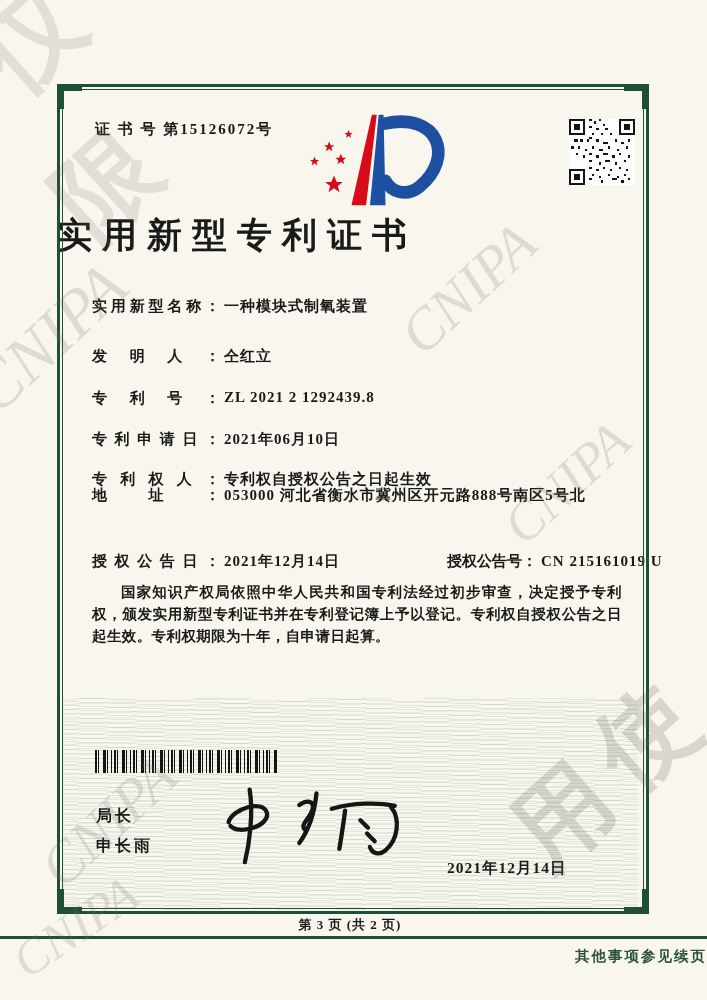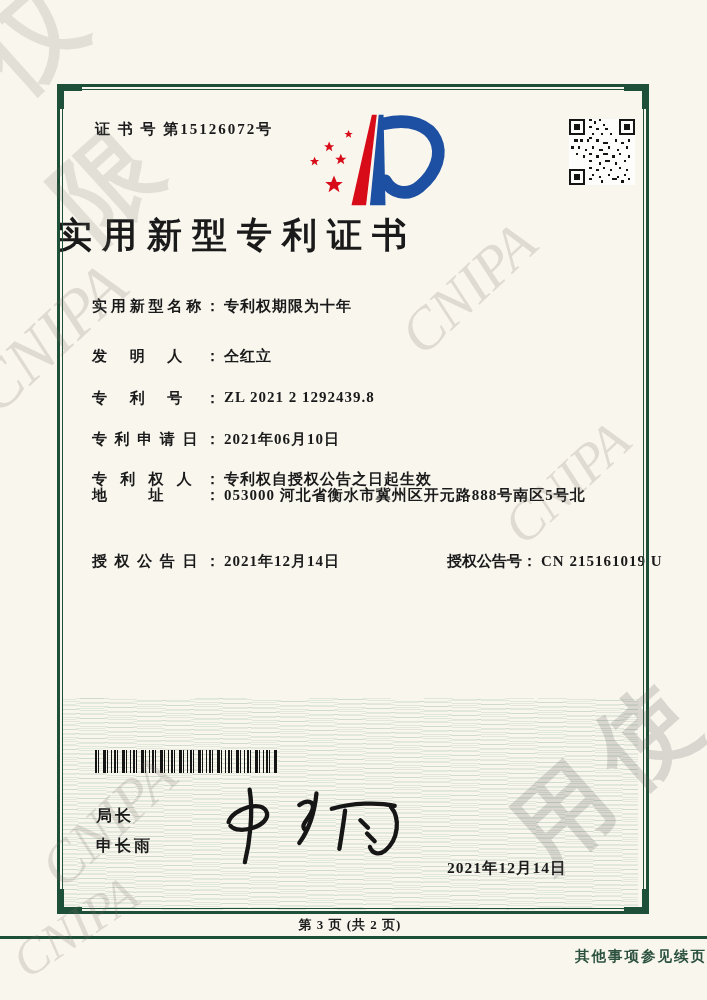--- a/index.html
+++ b/index.html
@@ -131,21 +131,21 @@
         <rect x="24" y="2" width="3" height="3"></rect>
         <rect x="2" y="24" width="3" height="3"></rect>
       <path d="M9,0h1v1h-1z M11,1h1v1h-1z M13,0h1v1h-1z M15,2h1v1h-1z M9,3h1v1h-1z M12,4h1v1h-1z M16,4h1v1h-1z M10,6h1v1h-1z M14,6h1v1h-1z M18,6h1v1h-1z M9,8h1v1h-1z M2,9h2v1h-2z M5,9h1v1h-1z M8,9h1v1h-1z M12,9h1v1h-1z M15,10h2v1h-2z M20,9h1v1h-1z M23,10h1v1h-1z M26,9h1v1h-1z M1,12h1v1h-1z M4,12h1v1h-1z M7,13h1v1h-1z M10,12h1v1h-1z M13,13h2v1h-2z M17,12h1v1h-1z M21,13h1v1h-1z M25,12h1v1h-1z M3,15h1v1h-1z M6,16h1v1h-1z M9,15h1v1h-1z M12,16h1v1h-1z M15,15h2v1h-2z M19,16h1v1h-1z M22,15h1v1h-1z M26,16h1v1h-1z M9,18h1v1h-1z M13,19h1v1h-1z M16,18h2v1h-2z M20,19h1v1h-1z M24,18h1v1h-1z M9,21h1v1h-1z M12,22h1v1h-1z M15,21h1v1h-1z M18,22h1v1h-1z M22,21h1v1h-1z M25,22h1v1h-1z M10,24h1v1h-1z M13,25h1v1h-1z M17,24h1v1h-1z M21,25h1v1h-1z M24,24h1v1h-1z M9,26h1v1h-1z M14,27h1v1h-1z M19,26h2v1h-2z M23,27h1v1h-1z M26,26h1v1h-1z"></path>
     </g>
   </svg>
 </div>
 
 <div class="abs title">实用新型专利证书</div>
 
 <div class="abs field f0">
-  <span class="flabel">实用新型名称：</span><span class="fvalue">专利权期限为十年</span>
+  <span class="flabel">实用新型名称：</span><span class="fvalue">一种模块式制氧装置</span>
 </div>
 <div class="abs field f1">
   <span class="flabel">发明人：</span><span class="fvalue">仝红立</span>
 </div>
 <div class="abs field f2">
   <span class="flabel">专利号：</span><span class="fvalue">ZL 2021 2 1292439.8</span>
 </div>
 <div class="abs field f3">
   <span class="flabel">专利申请日：</span><span class="fvalue">2021年06月10日</span>
 </div>
@@ -156,20 +156,21 @@
   <span class="flabel">地址：</span><span class="fvalue">053000 河北省衡水市冀州区开元路888号南区5号北</span>
 </div>
 <div class="abs field f6">
   <span class="flabel">授权公告日：</span><span class="fvalue">2021年12月14日</span>
   <span class="pair2">
     <span>授权公告号：</span><span class="fvalue">CN 215161019 U</span>
   </span>
 </div>
 
 <div class="abs paras">
+  <p>国家知识产权局依照中华人民共和国专利法经过初步审查，决定授予专利权，颁发实用新型专利证书并在专利登记簿上予以登记。专利权自授权公告之日起生效。专利权期限为十年，自申请日起算。</p>
 </div>
 
 <div class="abs barcode"></div>
 <div class="abs sig-label sl1">局长</div>
 <div class="abs sig-label sl2">申长雨</div>
 
 <div class="abs signature">
   <svg width="210" height="88" viewBox="0 0 220 92">
     <g stroke="#161616" stroke-width="4.5" fill="none" stroke-linecap="round" stroke-linejoin="round">
       <path d="M30,44 C34,30 66,20 70,34 C74,48 40,58 32,48"></path>

